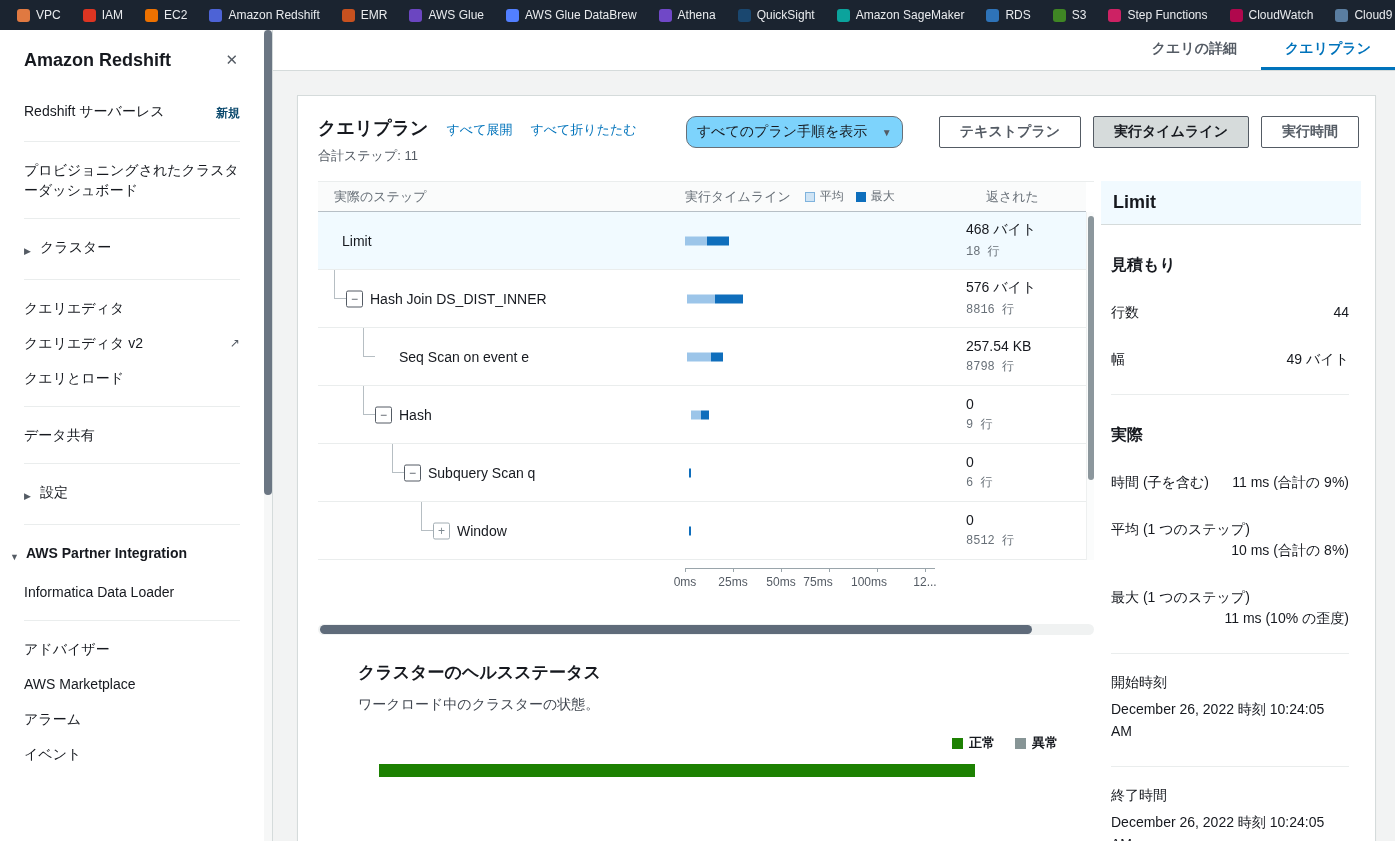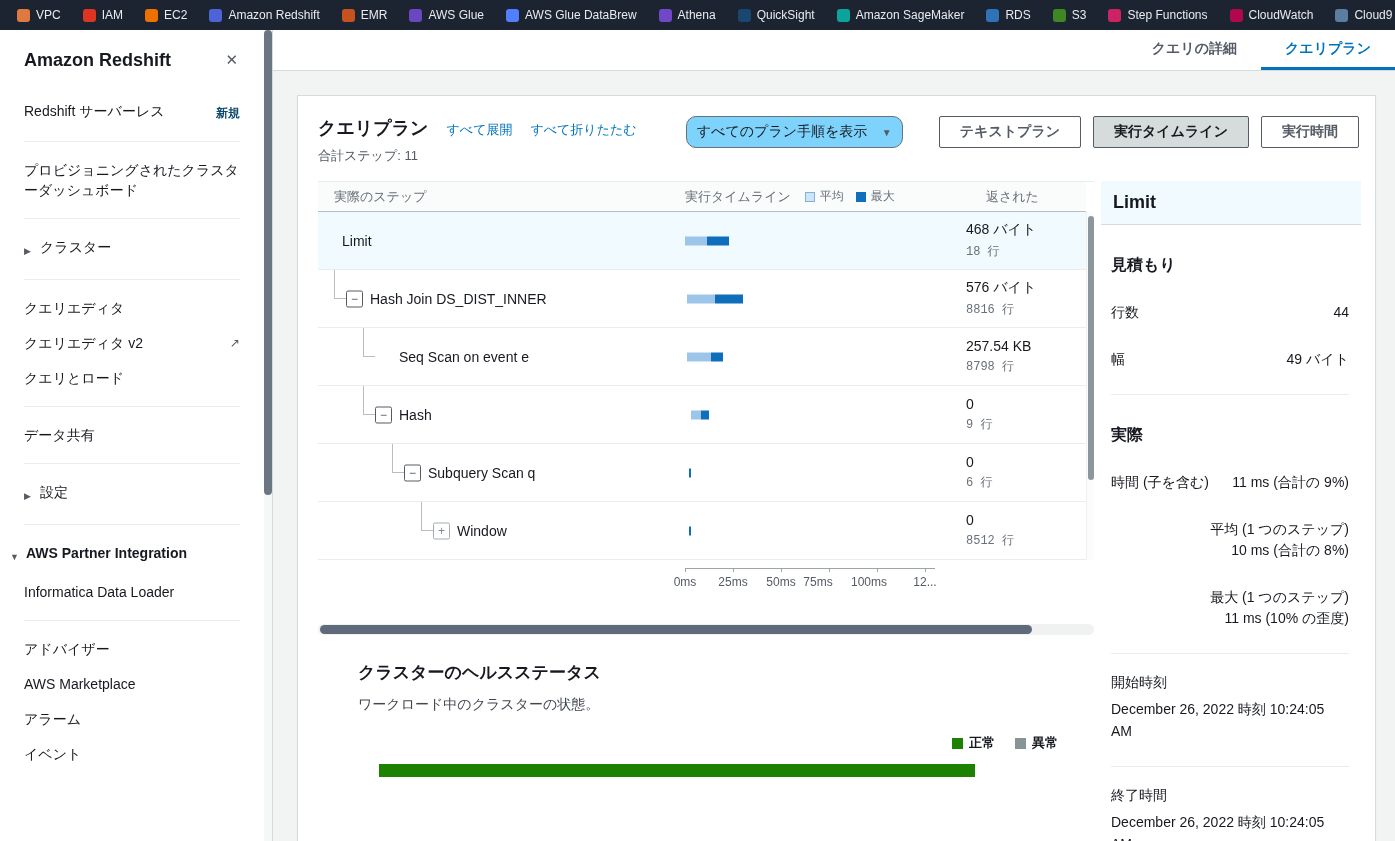--- a/index.html
+++ b/index.html
@@ -80,21 +80,21 @@
   .hl-item{display:flex;align-items:center;margin-left:20px;font-size:13px;font-weight:bold;color:#16191f;}
   .hl-sq{width:11px;height:11px;display:inline-block;margin-right:6px;flex:none;}
   .hbar{margin:12px 0 0 21px;height:13px;}
   .cpu{margin-top:32px;padding-left:40px;}
   .cpu h3{font-size:17px;color:#16191f;}
   
   .detail{width:260px;margin-left:7px;flex:none;}
   .d-head{background:#f1faff;height:44px;display:flex;align-items:center;padding-left:12px;font-size:18px;font-weight:bold;color:#16191f;border-bottom:1px solid #d5dbdb;}
   .d-body{padding:0 12px 20px 10px;}
   .d-sec{font-size:16px;font-weight:bold;color:#16191f;margin-top:30px;}
-  .d-row{display:flex;flex-wrap:wrap;justify-content:flex-end;font-size:14px;color:#16191f;margin-top:26px;line-height:21px;}
+  .d-row{display:flex;flex-wrap:wrap;justify-content:space-between;font-size:14px;color:#16191f;margin-top:26px;line-height:21px;}
   .d-row .v{margin-left:auto;text-align:right;}
   .d-div{border-top:1px solid #eaeded;margin-top:24px;}
   .d-label{font-size:14px;color:#16191f;margin-top:20px;}
   .d-value{font-size:14px;color:#16191f;line-height:22px;margin-top:6px;}
 </style>
 </head>
 <body>
 
 <div class="topbar" id="topbar">
     <div class="tb-item">

